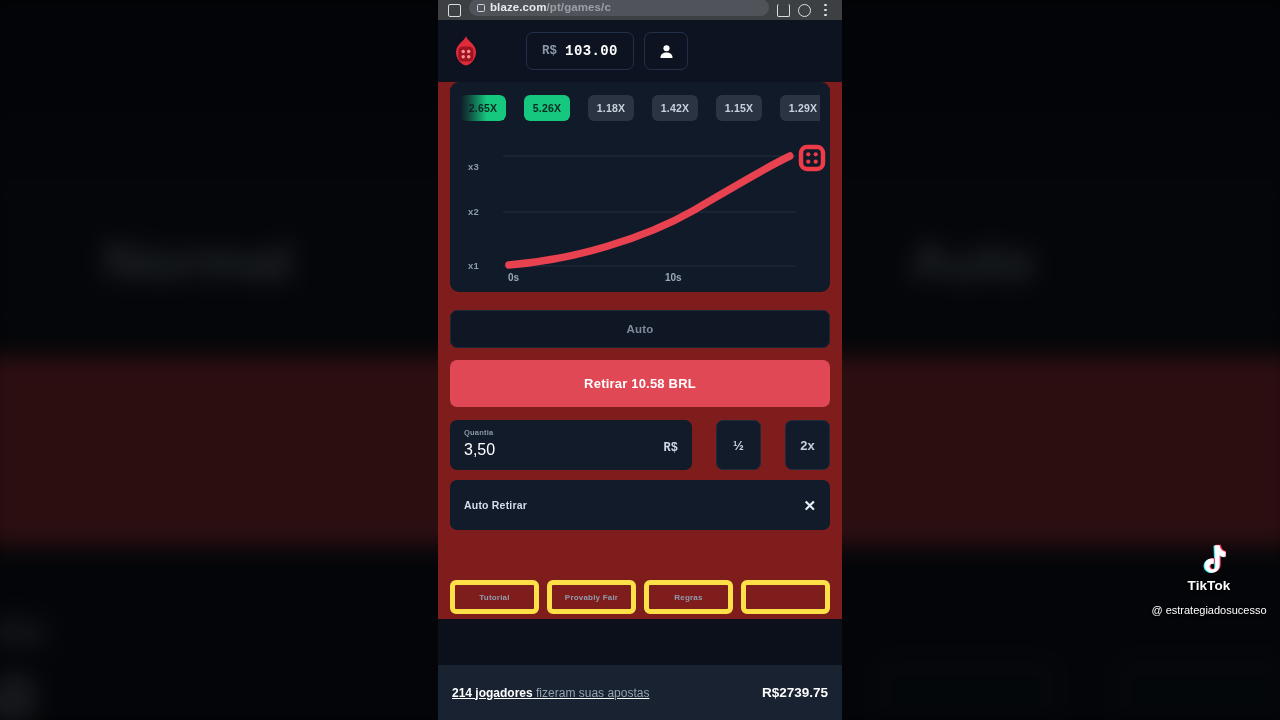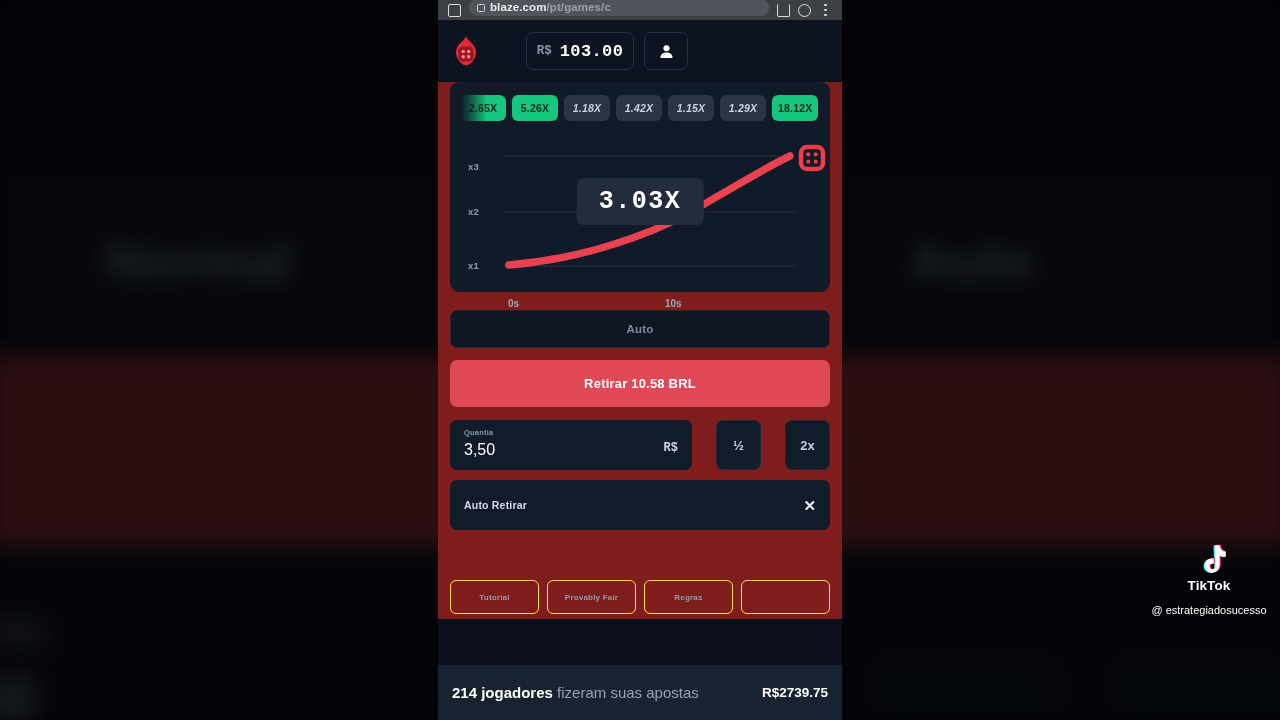--- a/index.html
+++ b/index.html
@@ -106,21 +106,21 @@
     flex:0 0 auto;
     margin-left:36px;
     width:108px; height:38px;
     border:1px solid #223049;
     border-radius:7px;
     display:flex; align-items:center; justify-content:center;
     gap:8px;
     background:#0d1320;
   }
   #balance .cur{ color:#8b97a8; font-size:12.5px; font-weight:700; font-family:"Liberation Mono", monospace;}
-  #balance .amt{ color:#fff; font-size:17px; font-weight:700; font-family:"Liberation Mono", monospace; letter-spacing:.4px;}
+  #balance .amt{ color:#fff; font-size:14px; font-weight:700; font-family:"Liberation Mono", monospace; letter-spacing:.4px;}
   #deposit-btn{
     flex:0 0 auto;
     width:101px; height:38px;
     background:#f2505a; color:#fff;
     border:none; border-radius:7px;
     font-size:12.5px; font-weight:700;
     font-family:"Liberation Sans", sans-serif;
     cursor:pointer;
     letter-spacing:.1px;
   }
@@ -136,55 +136,55 @@
   
   #game-panel{
     margin:0 12px;
     background:#111a28;
     border-radius:9px;
     padding:12px 10px 8px 10px;
   }
 
   
   #history{
-    display:flex; align-items:center; gap:6px;
+    display:flex; align-items:center; gap:18px;
     height:28px; overflow:hidden;
   }
   .chip{
     height:26px; min-width:46px;
     border-radius:6px;
     display:flex; align-items:center; justify-content:center;
     font-size:10.5px; font-weight:700;
     letter-spacing:.2px;
     flex:0 0 auto;
     cursor:pointer;
     padding:0 6px;
   }
   .chip.green{ background:#16c77f; color:#0b2b20; }
-  .chip.gray{ background:#2a3443; color:#c8d2de;font-style:italic; }
+  .chip.gray{ background:#2a3443; color:#c8d2de; }
   .chip.entering{
     -webkit-mask-image:linear-gradient(90deg, rgba(0,0,0,0) 0%, rgba(0,0,0,.25) 18%, #000 58%);
             mask-image:linear-gradient(90deg, rgba(0,0,0,0) 0%, rgba(0,0,0,.25) 18%, #000 58%);
   }
 
   
   #graph-wrap{
     position:relative;
     height:150px;
     margin-top:12px;
   }
   #graph-svg{ position:absolute; inset:0; width:100%; height:100%; display:block; }
   .ylab{
     position:absolute; left:8px;
     color:#8e9bac; font-size:9.5px; font-weight:700;
     letter-spacing:.3px;
   }
   .xlab{
     position:absolute;
-    color:#9aa7b7; font-size:10px; font-weight:700;margin-top:26px;
+    color:#9aa7b7; font-size:10px; font-weight:700;
   }
   #multiplier-box{
     position:absolute;
     left:50%; top:44px; transform:translateX(-50%);
     background:#222c3a;
     border-radius:7px;
     padding:11px 22px;
     color:#fff;
     font-family:"Liberation Mono", monospace;
     font-size:25px; font-weight:700;
@@ -280,38 +280,38 @@
   }
 
   
   #footer-links{
     margin-top:50px;
     padding:0 12px 0 12px;
     display:flex; gap:8px;
   }
   .flink{
     flex:1 1 0; height:34px;
-    border:1px solid #fde047; border-radius:6px;
+    border:5px solid #fde047; border-radius:6px;
     background:transparent;
     color:#8e9cad; font-size:8px; font-weight:700;
     display:flex; align-items:center; justify-content:center;
     cursor:pointer;
     font-family:"Liberation Sans", sans-serif;
     letter-spacing:.2px;
   }
 
   
   #status-bar{
     position:absolute; left:0; right:0; bottom:0;
     height:55px;
     background:#182230;
     display:flex; align-items:center;
     padding:0 14px;
   }
-  #status-bar .players{ color:#fff; font-size:15px; font-weight:700; }
+  #status-bar .players{ color:#fff; font-size:12px; font-weight:700;text-decoration:underline; }
   #status-bar .players .light{ color:#95a3b3; font-weight:400; }
   #status-bar .total{ margin-left:auto; color:#fff; font-size:13.5px; font-weight:700; }
 
   
   #status-spacer{
     position:absolute; left:0; right:0; bottom:55px;
     height:46px; background:#0b101a;
   }
 
   
@@ -430,21 +430,20 @@
         <span class="xlab" style="left:205px;top:138px">10s</span>
 
         <svg style="position:absolute;left:336px;top:8px;width:32px;height:32px" viewBox="0 0 32 32">
           <rect x="5" y="5" width="22" height="22" rx="6" fill="none" stroke="#ef3a48" stroke-width="4.5"></rect>
           <circle cx="12.3" cy="12.3" r="2.1" fill="#ef3a48"></circle>
           <circle cx="19.7" cy="12.3" r="2.1" fill="#ef3a48"></circle>
           <circle cx="12.3" cy="19.7" r="2.1" fill="#ef3a48"></circle>
           <circle cx="19.7" cy="19.7" r="2.1" fill="#ef3a48"></circle>
         </svg>
 
-        <div id="multiplier-box">3.03X</div>
       </div>
     </div>
 
     <div id="controls">
 
       <div id="mode-tabs">
         <button class="mode-tab">Auto</button>
       </div>
 
       <button id="cashout-btn">Retirar 10.58 BRL</button>

